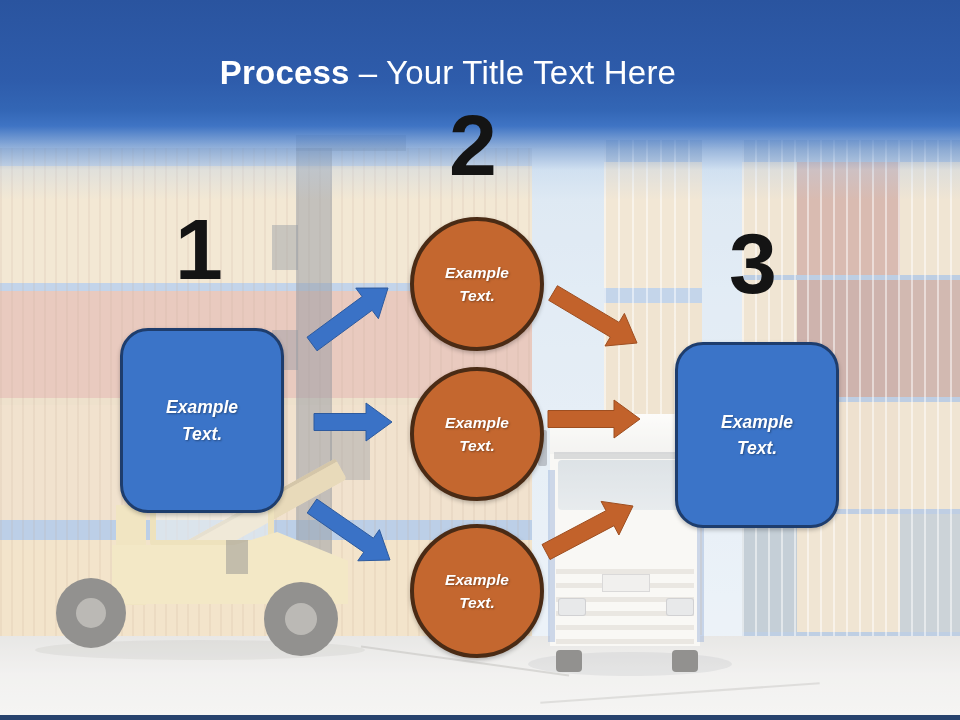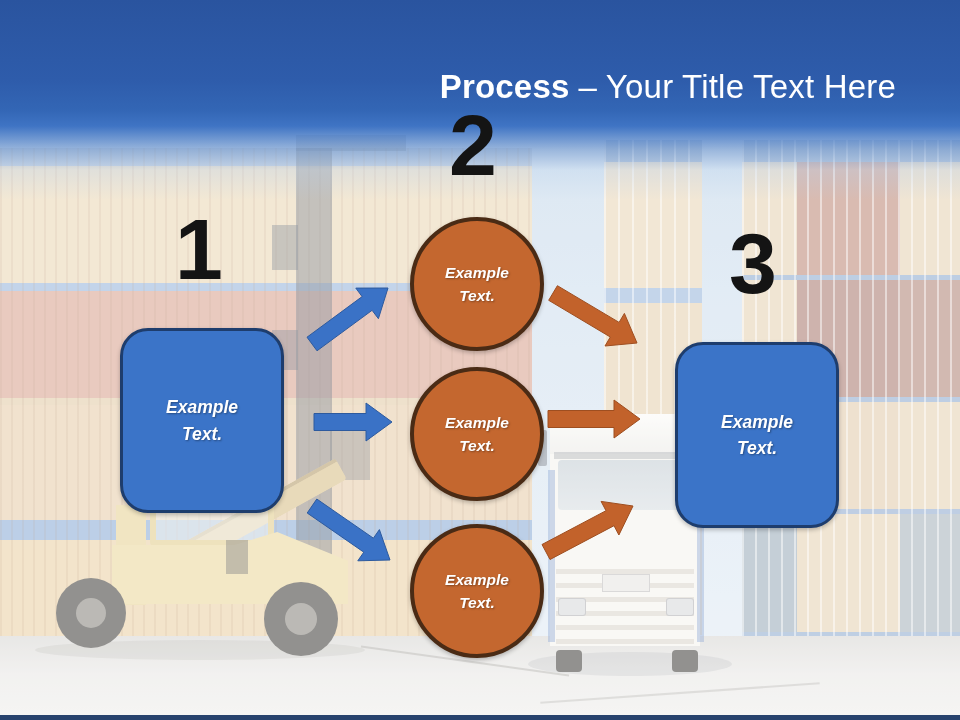--- a/index.html
+++ b/index.html
@@ -90,21 +90,21 @@
   .tw-l{left:556px;} .tw-r{left:672px;}
   .photo-fade{position:absolute;inset:0;background:rgba(255,255,255,0.40);}
   
   .header-band{
     position:absolute;left:0;top:0;width:960px;height:200px;pointer-events:none;
     background:linear-gradient(180deg,
       #2a549f 0%, #2e5cab 40%, #3366b5 55%, #3f74c4 63%,
       rgba(110,150,205,0.6) 75%, rgba(180,205,235,0.3) 85%, rgba(230,240,250,0) 100%);
   }
   .slide-title{
-    position:absolute;left:0;top:68px;width:896px;text-align:right;
+    position:absolute;left:0;top:54px;width:896px;text-align:center;
     color:#ffffff;font-size:33px;letter-spacing:0.2px;
   }
   .slide-title .lead{font-weight:700;}
   .slide-title .rest{font-weight:400;margin-left:9px;}
   
   .step-number{
     position:absolute;font-weight:800;font-size:86px;line-height:1;color:#141414;
     text-align:center;
   }
   .num-1{left:120px;top:206px;width:158px;}

